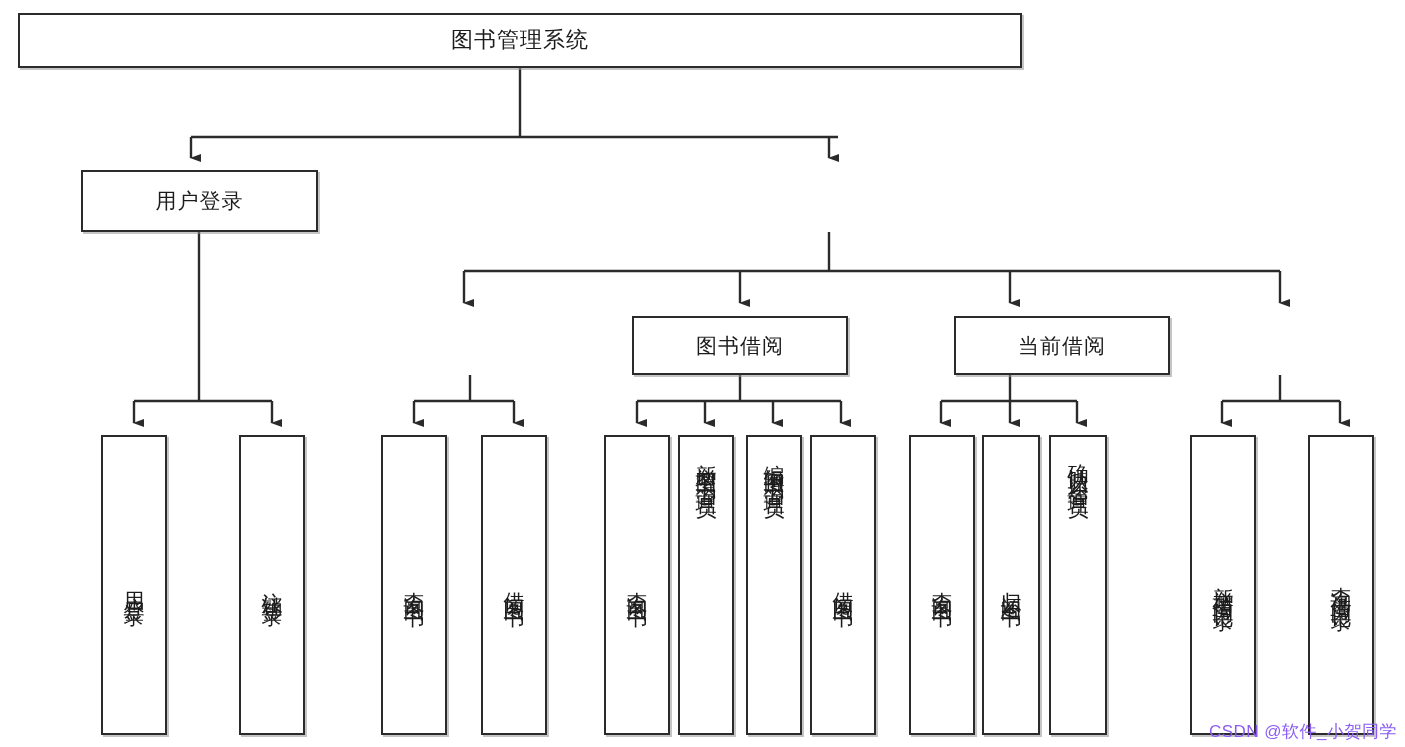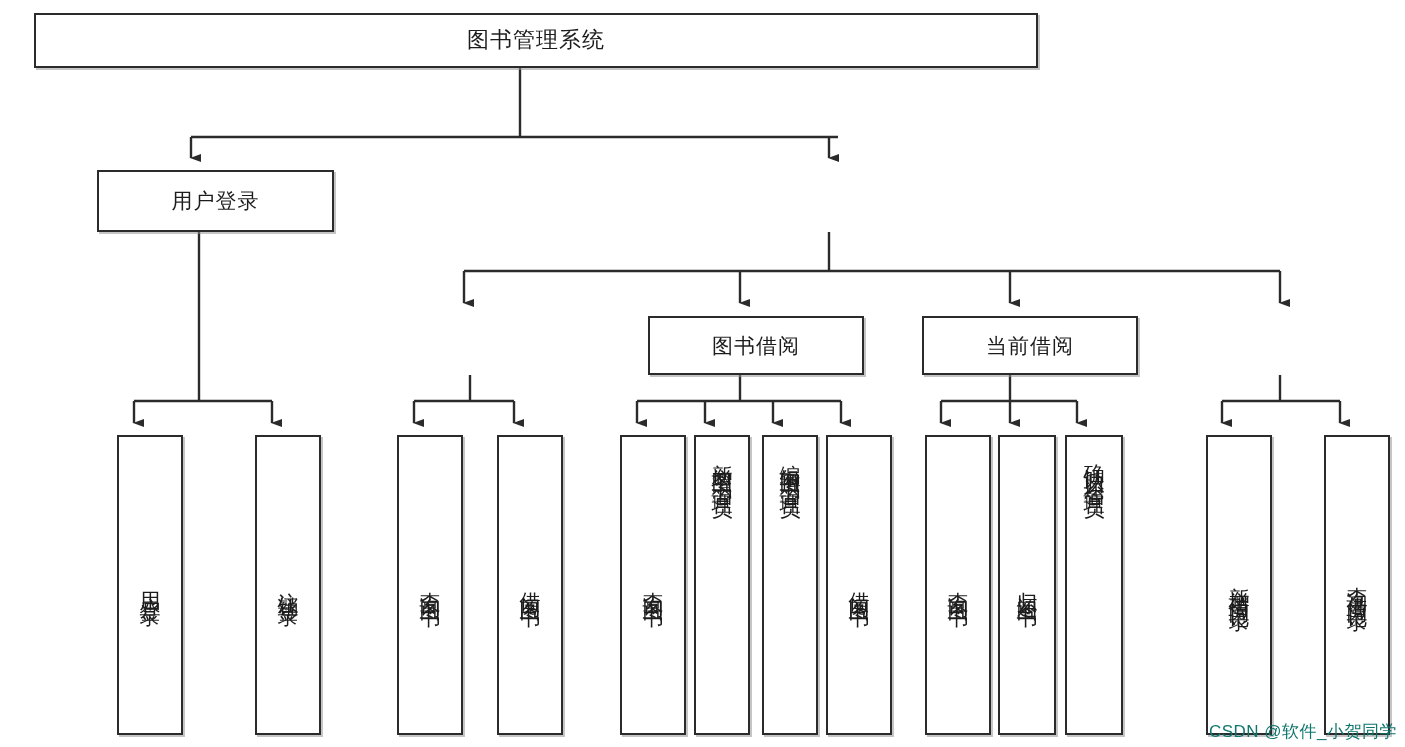--- a/index.html
+++ b/index.html
@@ -19,21 +19,20 @@
     position:absolute;
     box-sizing:border-box;
     background:#ffffff;
     border:2px solid #2b2b2b;
     box-shadow:2px 2px 0 rgba(150,150,150,.55);
     display:flex;
     align-items:center;
     justify-content:center;
     color:#1c1c1c;
     text-align:center;
-    margin-left:16px;
   }
   .node.horiz{
     font-size:21px;
     letter-spacing:1px;
     line-height:1.2;
   }
   .node.root{font-size:22px;}
 
   
   .node.vert{
@@ -50,21 +49,21 @@
     display:block;
   }
   .node.vert.toptext{align-items:flex-start;}
   .node.vert.toptext .vtxt{margin-top:2px;}
 
   
   #watermark{
     position:absolute;
     right:8px;bottom:4px;
     font-size:17px;
-    color:#0f766e;
+    color:#8b5cf6;
     letter-spacing:.5px;
     white-space:nowrap;
     pointer-events:none;
   }
 </style>
 </head>
 <body>
 
 <div id="canvas">
 
@@ -125,21 +124,21 @@
   <div class="node horiz" style="left:81px;top:170px;width:237px;height:62px;">
     <span>用户登录</span>
   </div>
 
 
 
   <div class="node horiz" style="left:632px;top:316px;width:216px;height:59px;">
     <span>图书借阅</span>
   </div>
 
-  <div class="node horiz" style="left:906px;top:316px;width:216px;height:59px;">
+  <div class="node horiz" style="left:954px;top:316px;width:216px;height:59px;">
     <span>当前借阅</span>
   </div>
 
 
   <div class="node vert" style="left:101px;top:435px;width:66px;height:300px;">
     <span class="vtxt">用户登录</span>
   </div>
 
   <div class="node vert" style="left:239px;top:435px;width:66px;height:300px;">
     <span class="vtxt">注销登录</span>

